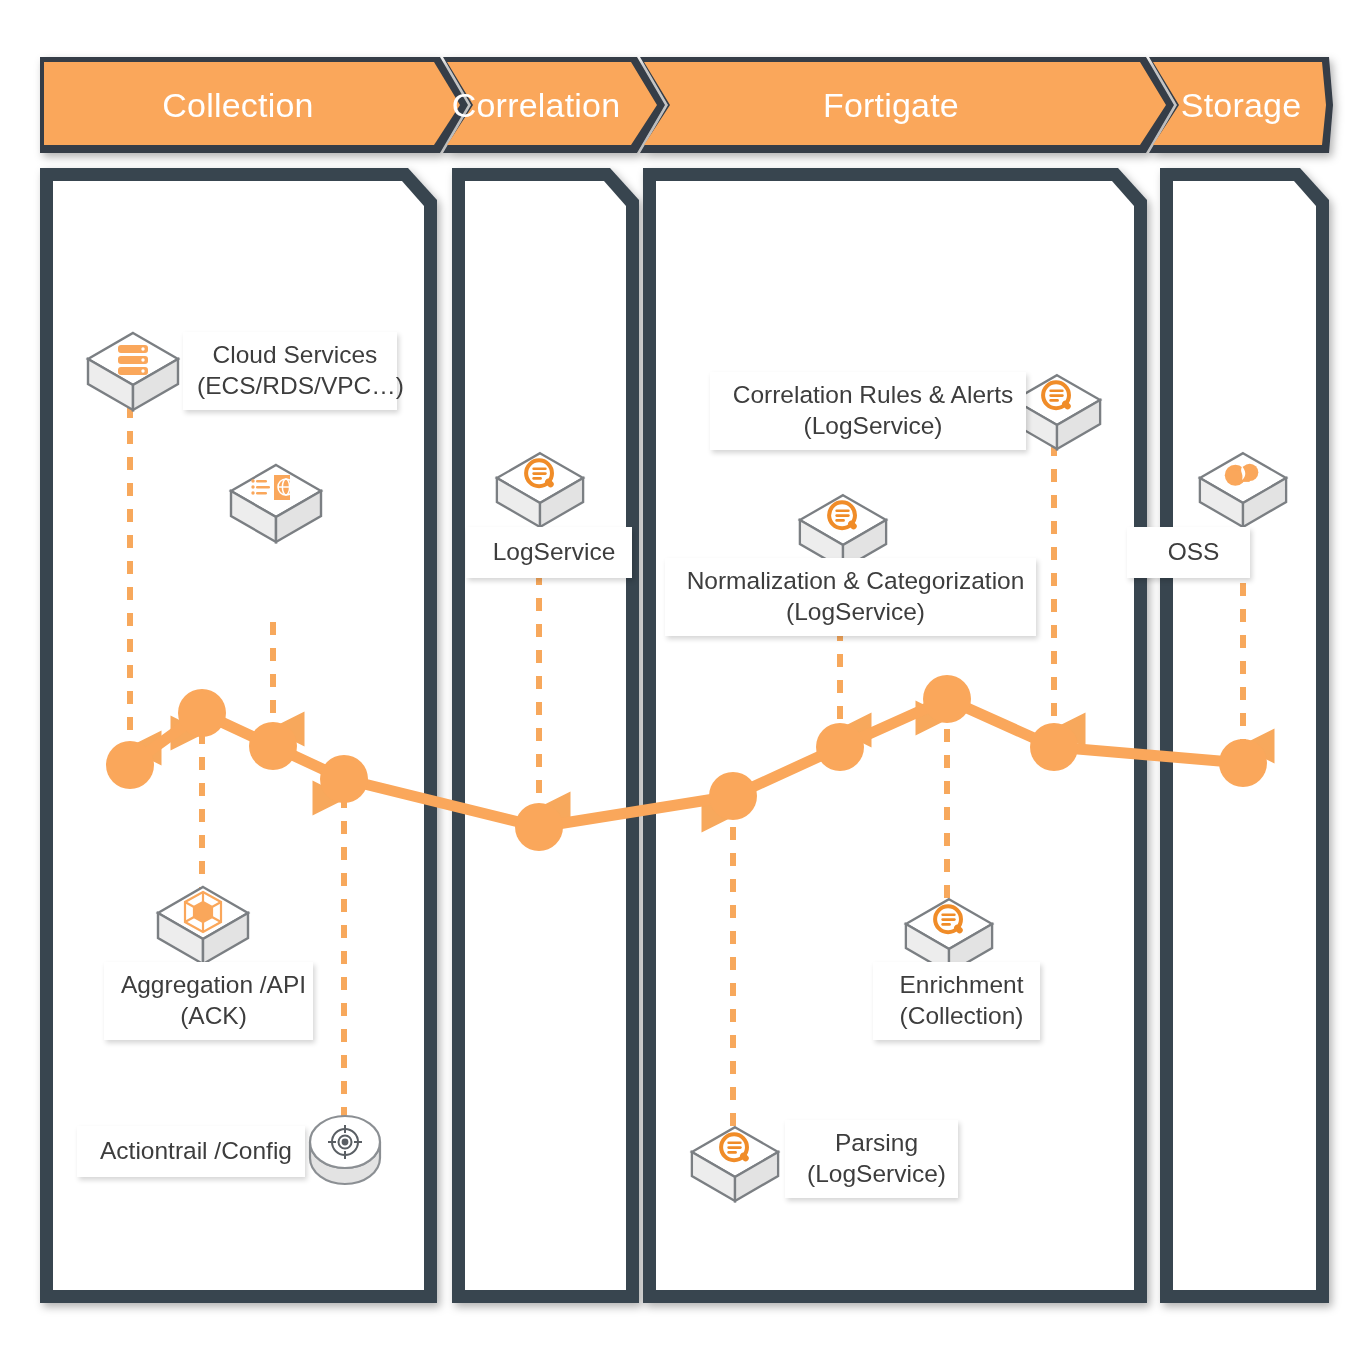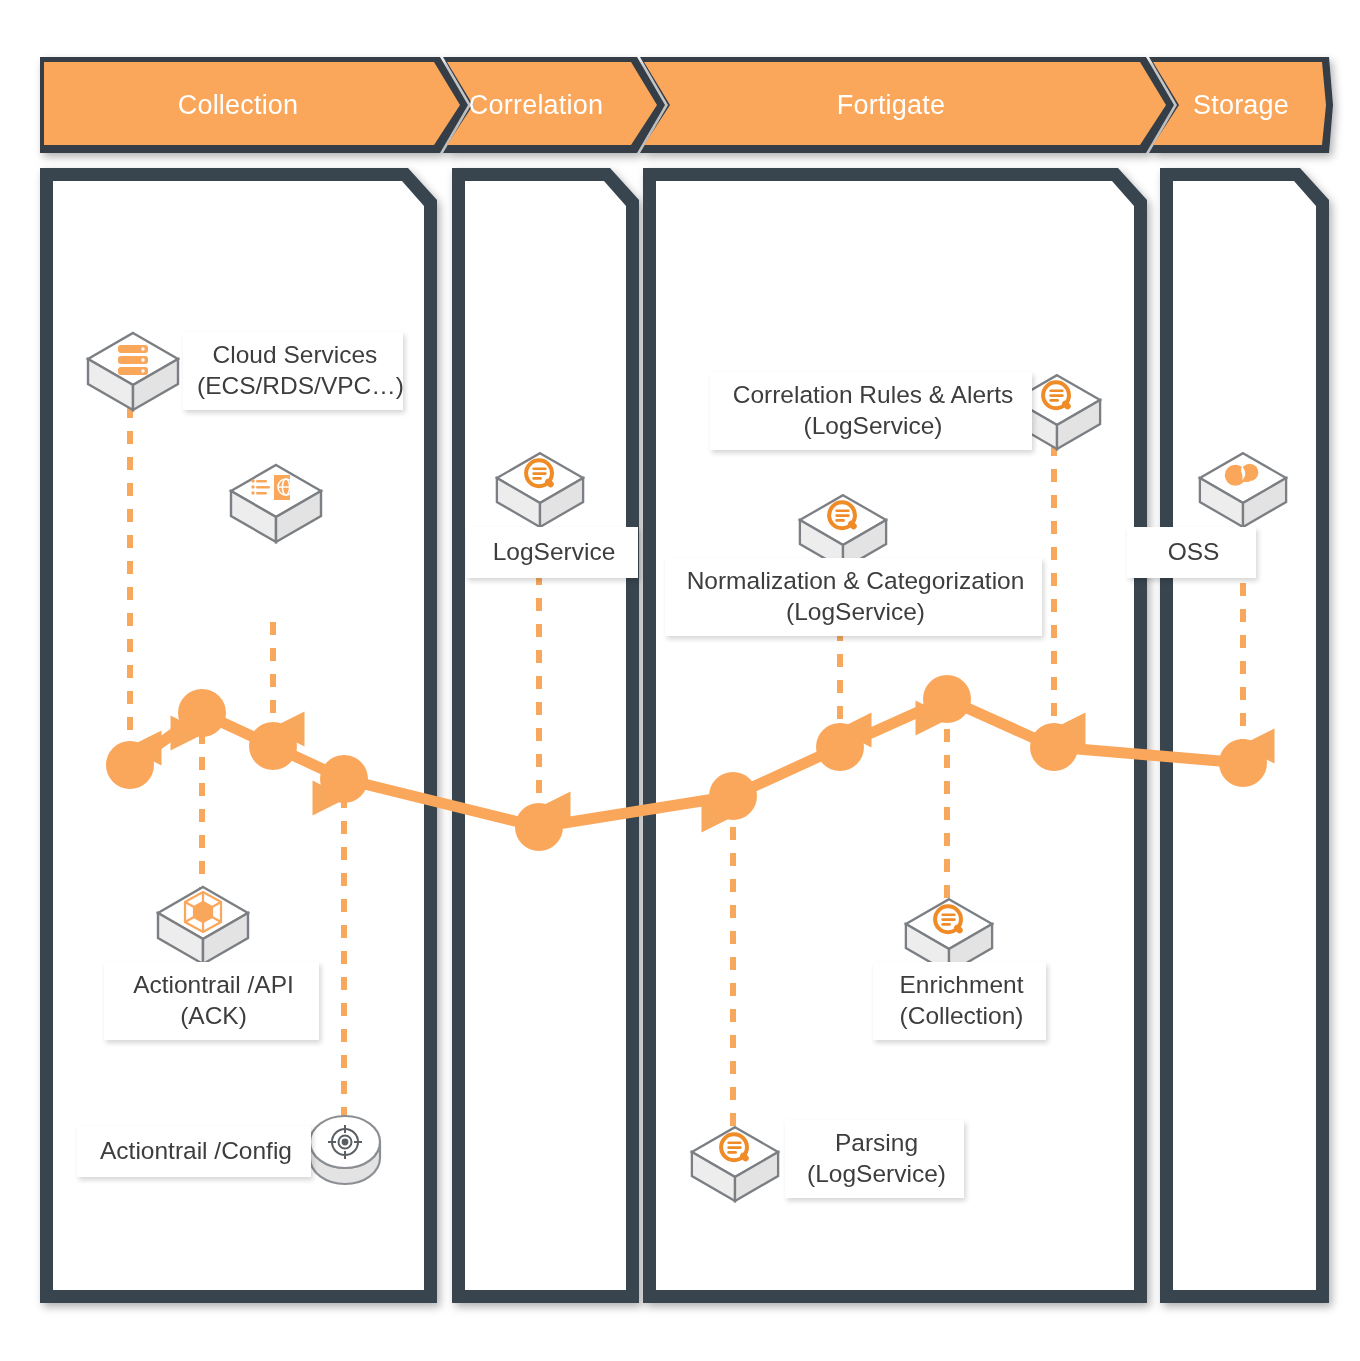--- a/index.html
+++ b/index.html
@@ -10,31 +10,31 @@
   }
   #stage{position:absolute;left:0;top:0;width:1360px;height:1361px;}
 
   
   .layer{position:absolute;left:0;top:0;width:1360px;height:1361px;}
   #svg-panels{z-index:1}
   #svg-flow{z-index:4}
 
   
   .banner-label{
-    position:absolute;color:#ffffff;font-size:27px;font-weight:400;
+    position:absolute;color:#ffffff;font-size:34px;font-weight:400;
     letter-spacing:.2px;white-space:nowrap;z-index:3;
     transform:translate(-50%,-50%);
   }
   .iso{position:absolute;z-index:6;}
   .cap{
     position:absolute;z-index:7;background:#ffffff;
     box-shadow:2px 3px 5px rgba(0,0,0,.17);
     color:#3d3d3d;font-size:24.5px;line-height:31px;
     text-align:center;white-space:pre;
-    padding:7px 10px 9px 14px;
+    padding:7px 4px 9px 14px;
     transform:translateX(-50%);
   }
   .cap.left-anchor{transform:none;}
 </style>
 </head>
 <body>
 
 <div id="stage">
 
   <svg class="layer" id="svg-panels" viewBox="0 0 1360 1361">
@@ -268,21 +268,21 @@
         <circle cx="55" cy="23" r="9"></circle>
         <rect x="40" y="21" width="15" height="12"></rect>
     </g>
     <path d="M47 17 C44 23 49 24 47 31 C52 27 51 21 47 17 Z" fill="#ffffff"></path>
   </svg>
 
   <div class="cap left-anchor" style="left:183px;top:332px;width:196px">Cloud Services
 (ECS/RDS/VPC…)</div>
 
 
-  <div class="cap left-anchor" style="left:104px;top:962px;width:191px">Actiontrail /API
+  <div class="cap left-anchor" style="left:104px;top:962px;width:191px">Aggregation /API
 (ACK)</div>
 
   <div class="cap left-anchor" style="left:466px;top:527px;width:148px;line-height:35px">LogService</div>
 
   <div class="cap left-anchor" style="left:77px;top:1126px;width:210px;line-height:35px">Actiontrail /Config</div>
 
   <div class="cap left-anchor" style="left:710px;top:372px;width:298px">Correlation Rules &amp; Alerts
 (LogService)</div>
 
   <div class="cap left-anchor" style="left:665px;top:558px;width:353px">Normalization &amp; Categorization

